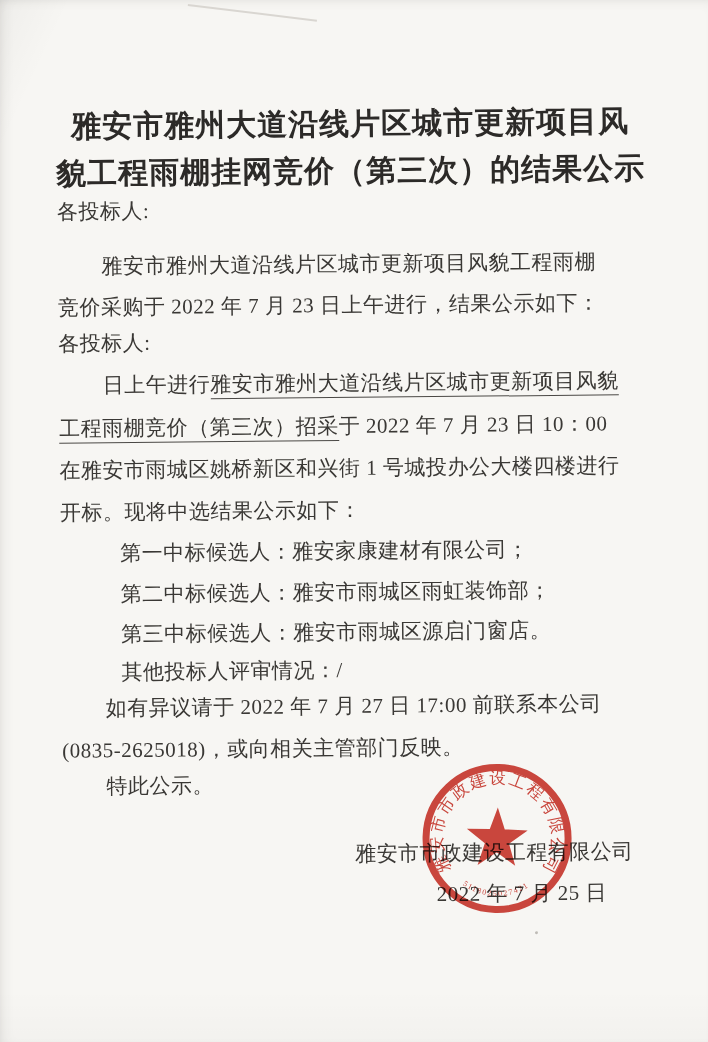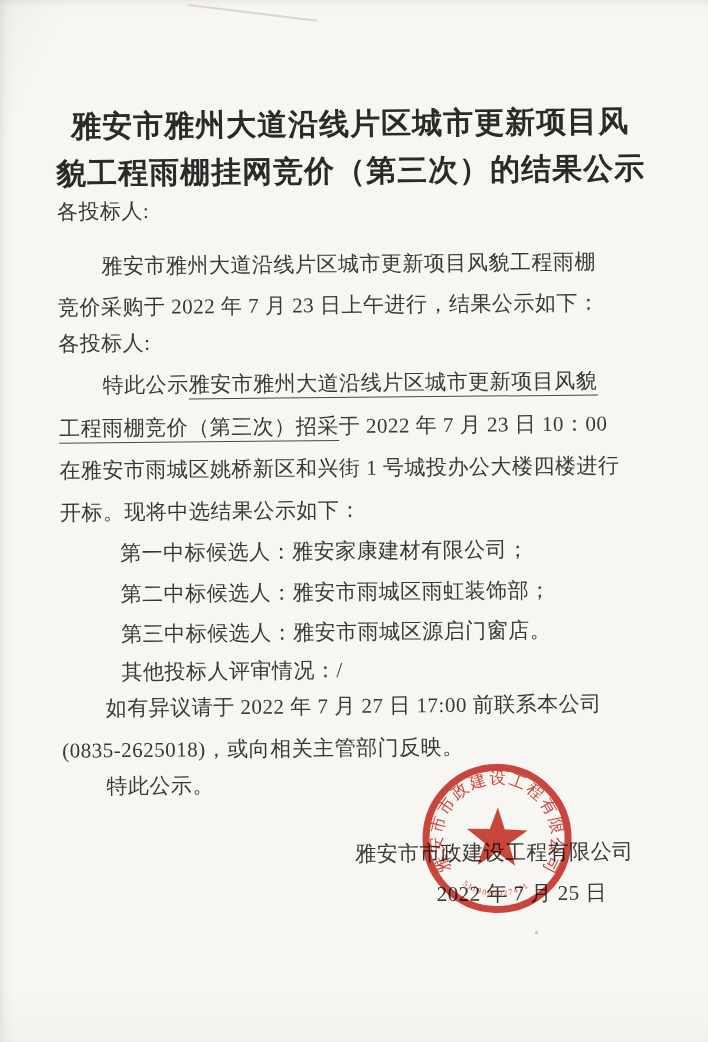--- a/index.html
+++ b/index.html
@@ -117,21 +117,21 @@
     <div class="title" style="top:104px;">雅安市雅州大道沿线片区城市更新项目风</div>
     <div class="title" style="top:151px;">貌工程雨棚挂网竞价（第三次）的结果公示</div>
 
     <div class="line" style="top:195px;">各投标人:</div>
 
     <div class="line indent-2" style="top:250px;">雅安市雅州大道沿线片区城市更新项目风貌工程雨棚</div>
     <div class="line" style="top:291px;">竞价采购于 2022 年 7 月 23 日上午进行，结果公示如下：</div>
 
     <div class="line" style="top:327px;">各投标人:</div>
 
-    <div class="line indent-2" style="top:369px;"><span>特此公示</span><span class="u">雅安市雅州大道沿线片区城市更新项目风貌</span></div>
+    <div class="line indent-2" style="top:369px;"><span>日上午进行</span><span class="u">雅安市雅州大道沿线片区城市更新项目风貌</span></div>
     <div class="line" style="top:412px;"><span class="u">工程雨棚竞价（第三次）招采</span><span>于 2022 年 7 月 23 日 10：00</span></div>
     <div class="line" style="top:454px;">在雅安市雨城区姚桥新区和兴街 1 号城投办公大楼四楼进行</div>
     <div class="line" style="top:496px;">开标。现将中选结果公示如下：</div>
 
     <div class="line indent-3" style="top:537px;">第一中标候选人：雅安家康建材有限公司；</div>
     <div class="line indent-3" style="top:578px;">第二中标候选人：雅安市雨城区雨虹装饰部；</div>
     <div class="line indent-3" style="top:618px;">第三中标候选人：雅安市雨城区源启门窗店。</div>
 
     <div class="line indent-3" style="top:656px;">其他投标人评审情况：/</div>
 

